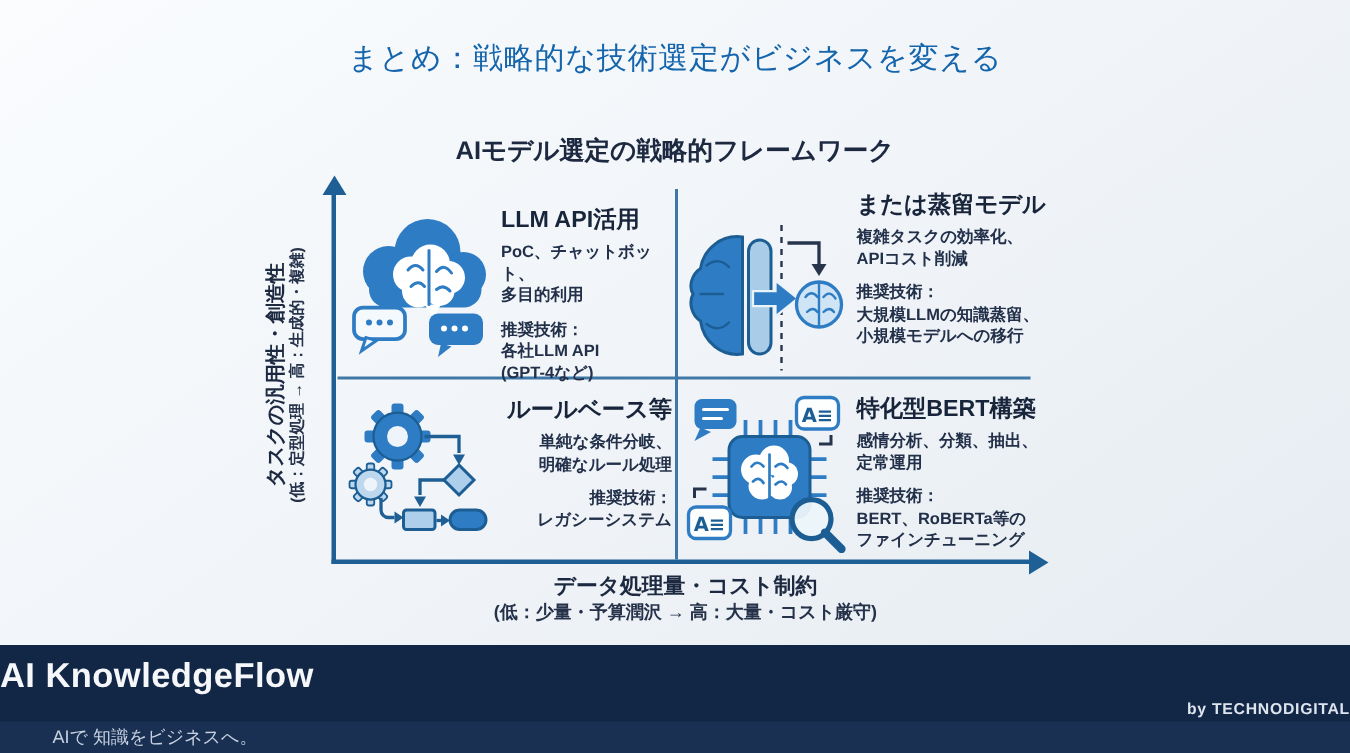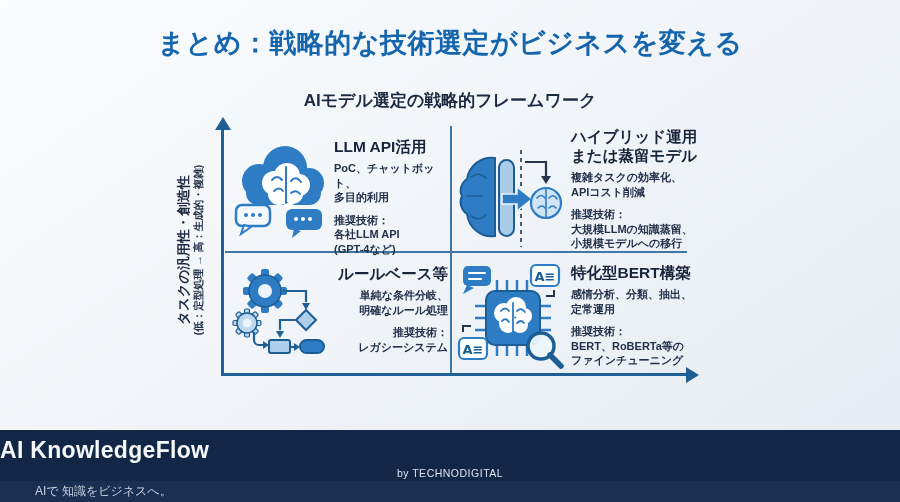--- a/index.html
+++ b/index.html
@@ -3,21 +3,21 @@
 <meta charset="utf-8">
 <style>
   html,body{margin:0;padding:0;background:#d8dde3;}
   #slide{
     position:relative;width:900px;height:502px;overflow:hidden;
     background:linear-gradient(145deg,#fafcfe 0%,#eff3f7 55%,#e4eaf0 100%);
     font-family:"Liberation Sans","DejaVu Sans",sans-serif;
     color:#1c2940;
   }
   .slide-title{position:absolute;top:25px;left:0;width:100%;text-align:center;
-    font-size:27px;font-weight:bold;color:#1565ad;letter-spacing:.5px;}
+    font-size:20px;font-weight:normal;color:#1565ad;letter-spacing:.5px;}
   .framework-title{position:absolute;top:89px;left:0;width:100%;text-align:center;
     font-size:17px;font-weight:bold;color:#1c2940;}
 
   
   .y-axis-line{position:absolute;left:221px;top:128px;width:3px;height:248px;background:#1e5f95;}
   .y-axis-arrow{position:absolute;left:215px;top:117px;width:0;height:0;
     border-left:8px solid transparent;border-right:8px solid transparent;border-bottom:13px solid #1e5f95;}
   .x-axis-line{position:absolute;left:221px;top:373px;width:466px;height:3px;background:#1e5f95;}
   .x-axis-arrow{position:absolute;left:686px;top:367px;width:0;height:0;
     border-top:8px solid transparent;border-bottom:8px solid transparent;border-left:13px solid #1e5f95;}
@@ -46,22 +46,22 @@
   .qicon{position:absolute;}
   .icon-tl{left:230px;top:139px;}
   .icon-tr{left:458px;top:146px;}
   .icon-bl{left:232px;top:266px;}
   .icon-br{left:455px;top:260px;}
 
   
   .footer{position:absolute;left:0;top:430px;width:900px;height:72px;background:#122745;}
   .brand{position:absolute;top:7px;left:0;width:100%;text-align:left;
     font-size:23px;font-weight:bold;color:#f5f7fa;letter-spacing:.3px;}
-  .byline{position:absolute;top:37px;left:0;width:100%;text-align:center;
-    font-size:10.5px;font-weight:normal;color:#dde4ee;letter-spacing:.5px;}
+  .byline{position:absolute;top:37px;left:0;width:100%;text-align:right;
+    font-size:10.5px;font-weight:bold;color:#dde4ee;letter-spacing:.5px;}
   .tagline-strip{position:absolute;bottom:0;left:0;width:100%;height:21px;background:#1a3053;}
   .tagline{width:100%;text-align:left;font-size:12px;color:#c6d1e0;line-height:20px;padding-left:35px;}
 </style>
 </head>
 <body>
 
 <div id="slide">
 
   <div class="slide-title">まとめ：戦略的な技術選定がビジネスを変える</div>
   <div class="framework-title">AIモデル選定の戦略的フレームワーク</div>
@@ -69,20 +69,24 @@
   <div class="y-axis-line"></div>
   <div class="y-axis-arrow"></div>
   <div class="x-axis-line"></div>
   <div class="x-axis-arrow"></div>
   <div class="v-divider"></div>
   <div class="h-divider"></div>
 
   <div class="y-axis-label">
     <div class="ax1">タスクの汎用性・創造性</div>
     <div class="ax2">(低：定型処理 → 高：生成的・複雑)</div>
+  </div>
+  <div class="x-axis-label">
+    <div class="ax1">データ処理量・コスト制約</div>
+    <div class="ax2">(低：少量・予算潤沢 → 高：大量・コスト厳守)</div>
   </div>
 
   <svg class="qicon icon-tl" width="104" height="100" viewBox="0 0 104 100">
     <g fill="#2e7cc4">
       <circle cx="29" cy="42" r="17"></circle>
         <circle cx="55" cy="29" r="22"></circle>
       <circle cx="79" cy="44" r="15"></circle>
         <rect x="16" y="42" width="75" height="24" rx="12"></rect>
     </g>
     <g fill="#ffffff">
@@ -233,21 +237,20 @@
       <div class="qline">多目的利用</div>
     </div>
     <div class="qrec">
       <div class="qline">推奨技術：</div>
       <div class="qline">各社LLM API</div>
       <div class="qline">(GPT-4など)</div>
     </div>
   </div>
 
   <div class="qtext qt-tr">
-    <div class="qtitle">ハイブリッド運用</div>
     <div class="qtitle">または蒸留モデル</div>
     <div class="qdesc">
       <div class="qline">複雑タスクの効率化、</div>
       <div class="qline">APIコスト削減</div>
     </div>
     <div class="qrec">
       <div class="qline">推奨技術：</div>
       <div class="qline">大規模LLMの知識蒸留、</div>
       <div class="qline">小規模モデルへの移行</div>
     </div>

